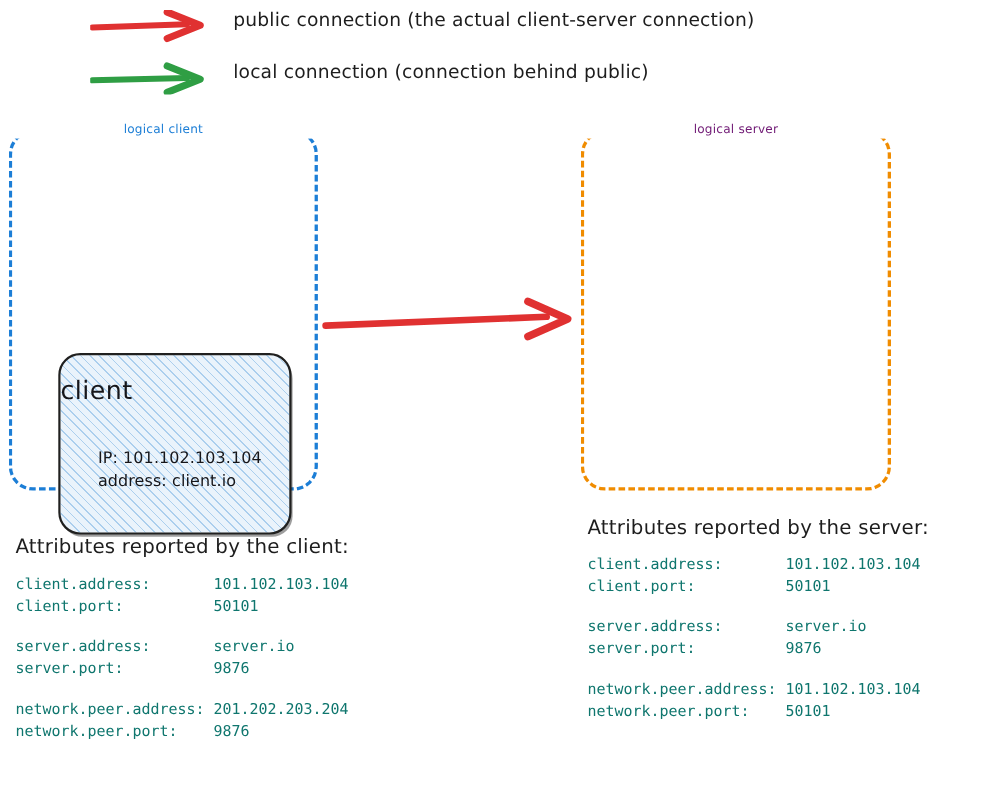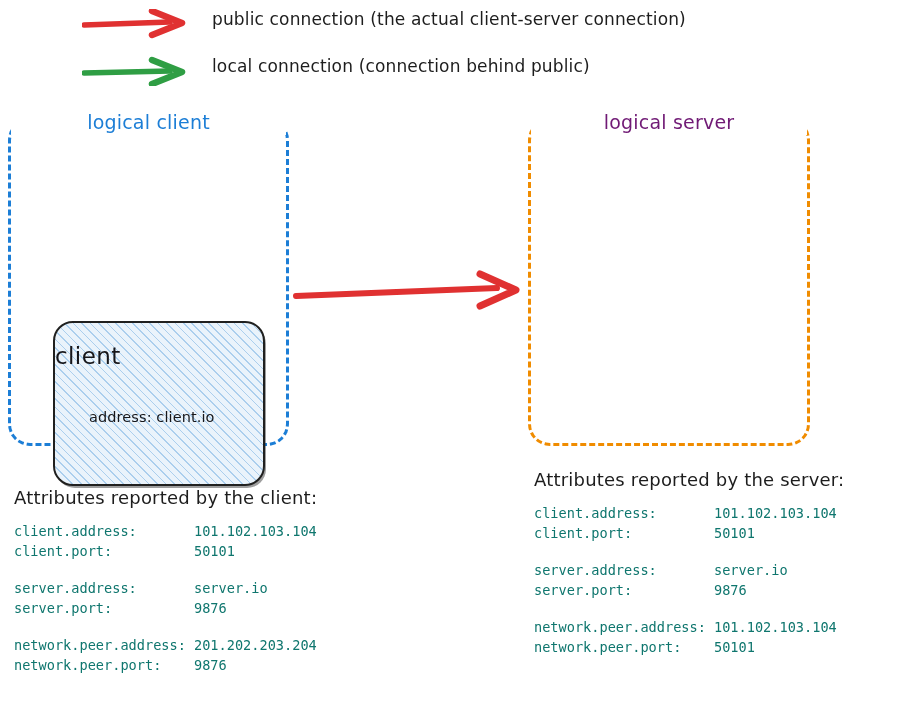--- a/index.html
+++ b/index.html
@@ -58,21 +58,21 @@
   #logical-server-box {
     left: 528px; top: 118px;
     width: 276px; height: 322px;
     border-color: #f08c00;
   }
   .logical-label {
     position: absolute;
     top: -12px;
     width: 100%;
     text-align: center;
-    font-size: 19px;
+    font-size: 11px;
     letter-spacing: .2px;
     background: #ffffff;
     padding: 2px 0;
     pointer-events: none;
   }
   #logical-client-box .logical-label { color: #1c7ed6; }
   #logical-server-box .logical-label { color: #701a75; }
 
   
   .node {
@@ -166,20 +166,21 @@
     <path d="M70,4 L100,16 L70,28" stroke="#2f9e44" stroke-width="6.5" stroke-linecap="round" stroke-linejoin="round" fill="none"></path>
   </svg>
   <span class="legend-label">local connection (connection behind public)</span>
 </div>
 
 <div class="logical-box" id="logical-client-box">
   <div class="logical-label">logical client</div>
   <div class="node" id="client-node">
     <div class="node-title">client</div>
     <div class="node-details">
+      <div>IP: 101.102.103.104</div>
       <div>address: client.io</div>
     </div>
   </div>
 </div>
 
 <div class="logical-box" id="logical-server-box">
   <div class="logical-label">logical server</div>
 
 </div>
 

